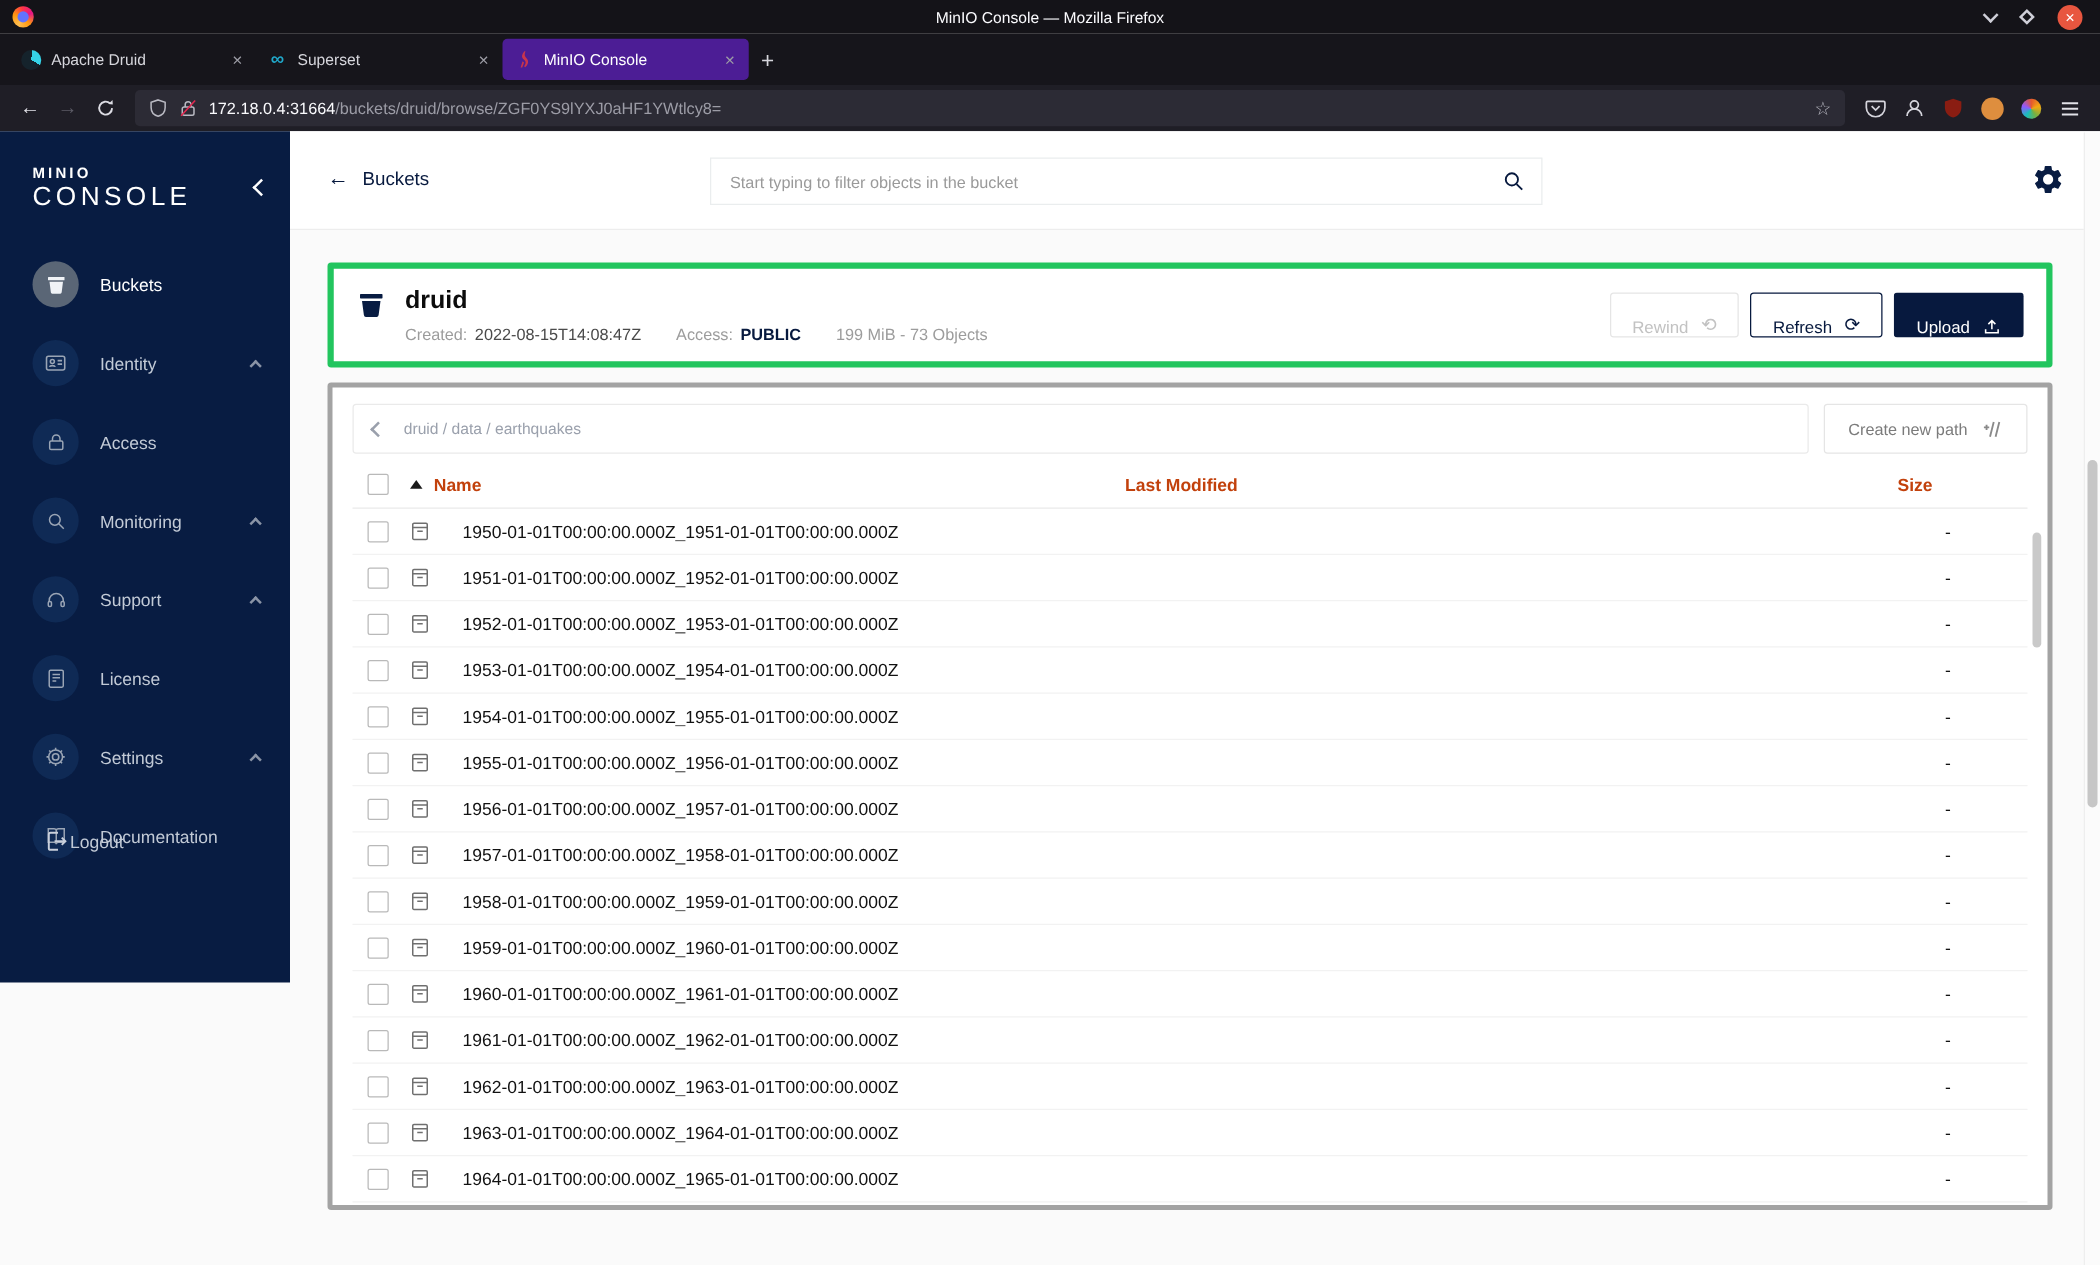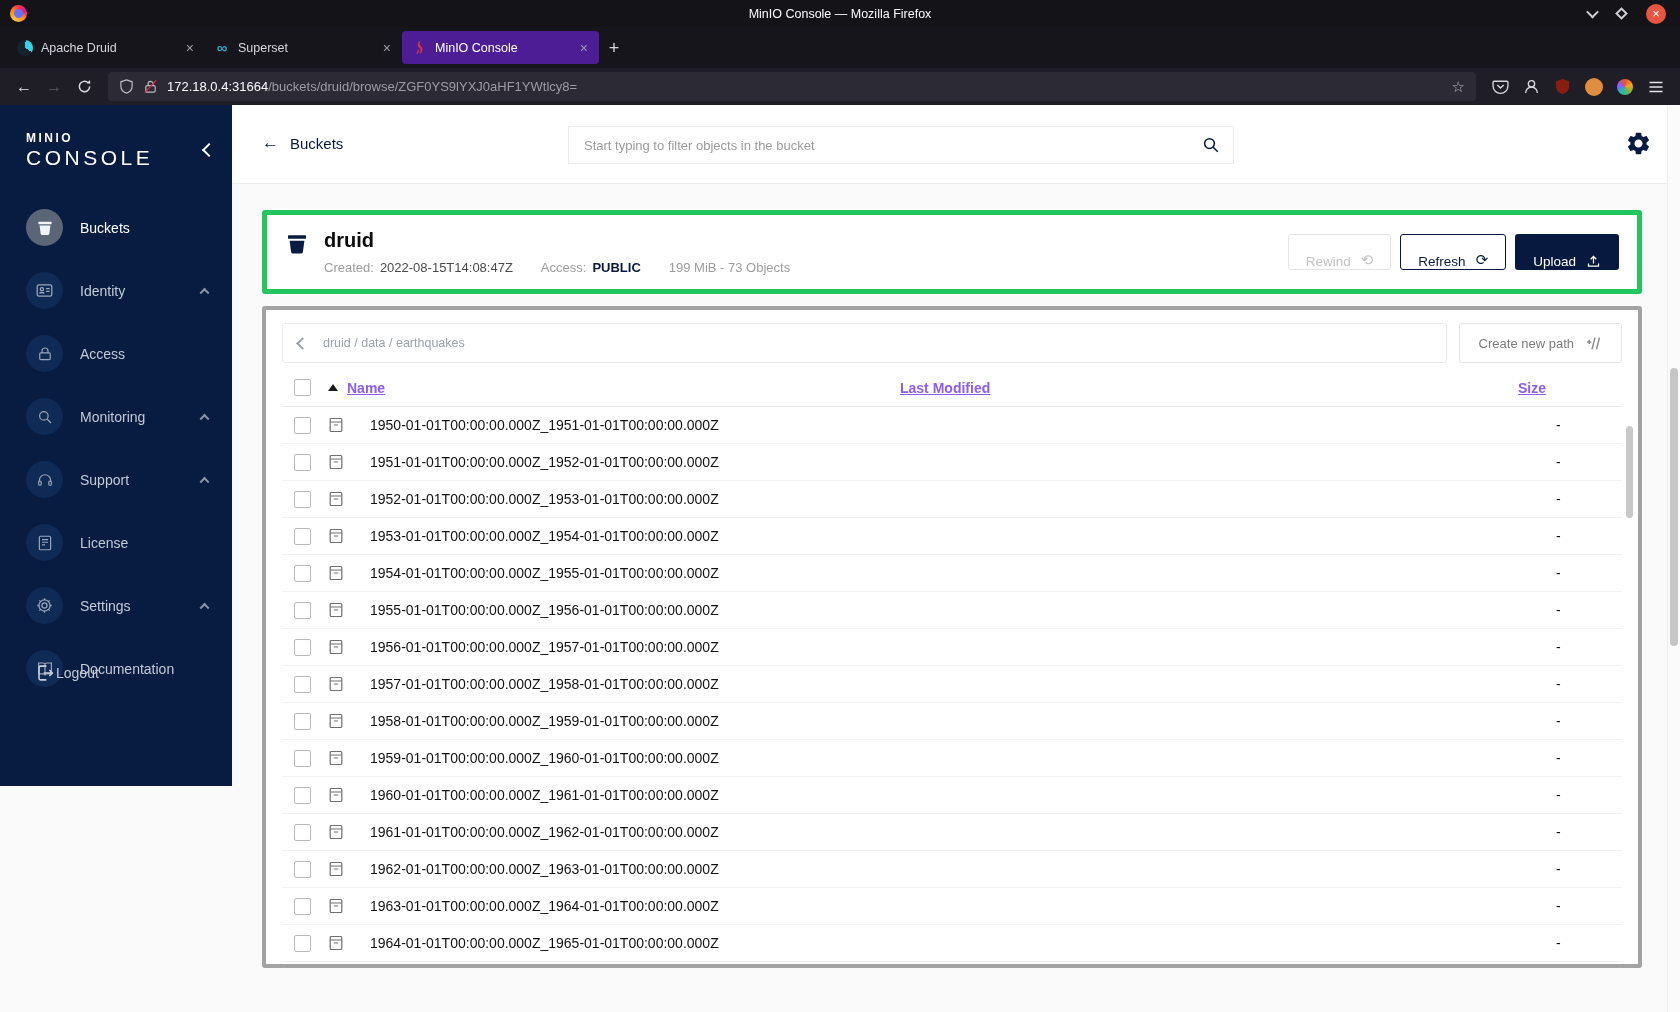--- a/index.html
+++ b/index.html
@@ -87,21 +87,21 @@
   .btn-upload { background:#07193E; color:#fff; }
 
   .browse { margin-top:12px; background:#fff; border:4px solid #a3a3a3; border-radius:3px; padding:13px 16px 2px; position:relative; }
   .crumb-row { display:flex; gap:12px; }
   .crumbs { flex:1; border:1px solid #EAEAEA; border-radius:3px; height:40px; display:flex; align-items:center; padding:0 15px; gap:16px; color:#9AA0AC; font-size:12.5px; }
   .crumb-back { width:9px; height:9px; border-left:2px solid #9AA0AC; border-bottom:2px solid #9AA0AC; transform:rotate(45deg); cursor:pointer; flex-shrink:0; }
   .btn-createpath { height:40px; border:1px solid #E5E5E5; border-radius:3px; background:#fff; color:#7B7B7B;
                     font-size:13px; display:flex; align-items:center; gap:11px; padding:0 19px; cursor:pointer; font-family:inherit; }
 
   .table-head { display:grid; grid-template-columns:46px 1fr 1fr 150px; align-items:center; height:38px;
-                border-bottom:1px solid #EAEAEA; font-size:14px; font-weight:bold; color:#8b5cf6; margin-top:6px;text-decoration:underline; }
+                border-bottom:1px solid #EAEAEA; font-size:14px; font-weight:bold; color:#c2410c; margin-top:6px; }
   .th-name { display:flex; align-items:center; gap:9px; }
   .sort-arrow { width:0; height:0; border-left:5px solid transparent; border-right:5px solid transparent; border-bottom:7px solid #1B1B1B; }
   .th-size { padding-left:46px; }
   .checkbox { width:17px; height:17px; border:1px solid #B9B9B9; border-radius:2px; background:#fff; margin-left:12px; display:block; cursor:pointer; }
 
   .row { display:grid; grid-template-columns:46px 1fr 1fr 150px; align-items:center; height:37px; border-bottom:1px solid #F2F2F2; cursor:pointer; }
   .cell-name { display:flex; align-items:center; gap:26px; font-size:14px; color:#121212; white-space:nowrap; overflow:hidden; }
   .cell-size { padding-left:84px; font-size:14px; color:#121212; }
   .obj-icon { display:flex; flex-shrink:0; }
 

